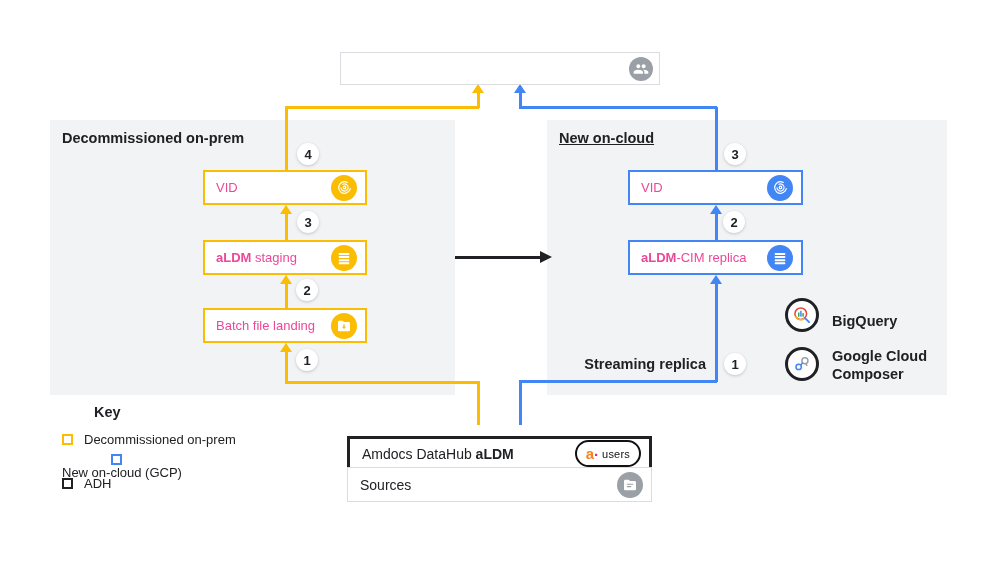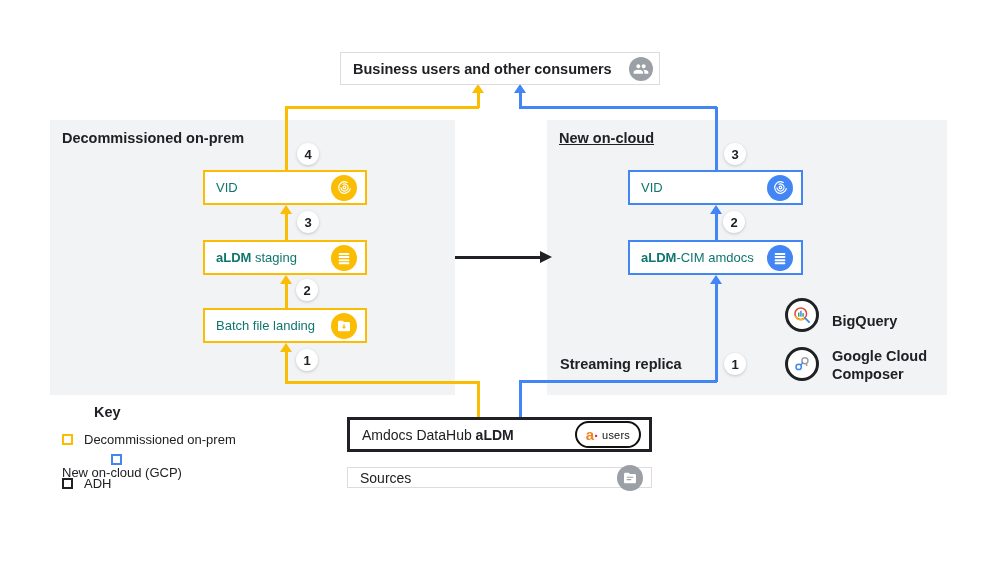--- a/index.html
+++ b/index.html
@@ -16,21 +16,21 @@
   .yl{background:#FBBC04;}
   .bl{background:#4285F4;}
   .kl{background:#202124;}
   .arr-up{position:absolute;width:0;height:0;border-left:6px solid transparent;border-right:6px solid transparent;}
   .arr-up.y{border-bottom:9px solid #FBBC04;}
   .arr-up.b{border-bottom:9px solid #4285F4;}
   .arr-right{position:absolute;width:0;height:0;border-top:6px solid transparent;border-bottom:6px solid transparent;border-left:12px solid #202124;}
 
   
   .node{position:absolute;box-sizing:border-box;background:#fff;display:flex;align-items:center;
-        padding:0 8px 0 11px;font-size:13px;color:#0f766e;text-align:right;}
+        padding:0 8px 0 11px;font-size:13px;color:#ec4899;text-align:right;}
   .node.y{border:2.5px solid #FBBC04;}
   .node.b{border:2.5px solid #4285F4;}
   .icircle{width:26px;height:26px;border-radius:50%;margin-left:auto;display:flex;align-items:center;justify-content:center;flex:0 0 auto;}
   .icircle.y{background:#FBBC04;}
   .icircle.b{background:#4285F4;}
   .icircle.g{background:#9AA0A6;}
 
   .num{position:absolute;width:22px;height:22px;border-radius:50%;background:#fff;
        box-shadow:0 1px 3px rgba(60,64,67,.25);display:flex;align-items:center;justify-content:center;
        font-size:13px;font-weight:bold;color:#202124;}
@@ -51,21 +51,21 @@
 
   .adhbox{position:absolute;box-sizing:border-box;background:#fff;border:3px solid #202124;
           display:flex;align-items:center;padding:0 8px 0 12px;font-size:14px;}
   .srcbox{position:absolute;box-sizing:border-box;background:#fff;border:1.5px solid #DADCE0;
           display:flex;align-items:center;padding:0 8px 0 12px;font-size:14px;}
   .logo-pill{margin-left:auto;box-sizing:border-box;height:27px;border:2.5px solid #111;border-radius:14px;
              display:flex;align-items:center;padding:0 9px;background:#fff;}
   .logo-a{font-size:15px;font-weight:bold;color:#F5821F;line-height:1;}
   .logo-dot{font-size:15px;font-weight:bold;color:#EC1C8B;line-height:1;margin:2px 3px 0 0;}
   .logo-txt{font-size:11px;color:#111;letter-spacing:.2px;}
-  .stream-label{position:absolute;font-size:14.5px;font-weight:bold;text-align:left;}
+  .stream-label{position:absolute;font-size:14.5px;font-weight:bold;text-align:right;}
   b{font-weight:bold;}
 </style>
 </head>
 <body>
 
 <div id="canvas">
 
   <div class="panel" style="left:50px;top:120px;width:405px;height:275px;"></div>
   <div class="panel" style="left:547px;top:120px;width:400px;height:275px;"></div>
 
@@ -98,21 +98,20 @@
 
   <div class="arr-up b" style="left:710px;top:275px;"></div>
   <div class="vl bl" style="left:715px;top:282px;height:100px;"></div>
   <div class="hl bl" style="left:519px;top:380px;width:198px;"></div>
   <div class="vl bl" style="left:519px;top:380px;height:45px;"></div>
 
   <div class="hl kl" style="left:455px;top:256px;width:85px;"></div>
   <div class="arr-right" style="left:540px;top:251px;"></div>
 
   <div class="topbox" style="left:340px;top:52px;width:320px;height:33px;">
-    <span>Business users and other consumers</span>
     <span class="icircle g" style="margin-left:auto;width:24px;height:24px;">
       <svg width="16" height="16" viewBox="0 0 24 24">
           <path fill="#fff" d="M16 11c1.66 0 2.99-1.34 2.99-3S17.66 5 16 5c-1.66 0-3 1.34-3 3s1.34 3 3 3zm-8 0c1.66 0 2.99-1.34 2.99-3S9.66 5 8 5C6.34 5 5 6.34 5 8s1.34 3 3 3zm0 2c-2.33 0-7 1.17-7 3.5V19h14v-2.5c0-2.33-4.67-3.5-7-3.5zm8 0c-.29 0-.62.02-.97.05 1.16.84 1.97 1.97 1.97 3.45V19h6v-2.5c0-2.33-4.67-3.5-7-3.5z"></path>
         </svg>
     </span>
   </div>
 
   <div class="node y" style="left:203px;top:170px;width:164px;height:35px;">
     <span>VID</span>
     <span class="icircle y">
@@ -160,21 +159,21 @@
           <g fill="none" stroke="#fff" stroke-width="1.7" stroke-linecap="round">
             <circle cx="12" cy="12" r="8.2" stroke-dasharray="36 10" transform="rotate(40 12 12)"></circle>
             <circle cx="12" cy="12" r="5" stroke-dasharray="20 6" transform="rotate(-60 12 12)"></circle>
             <circle cx="12" cy="12" r="1.8"></circle>
           </g>
         </svg>
     </span>
   </div>
 
   <div class="node b" style="left:628px;top:240px;width:175px;height:35px;">
-    <span><b>aLDM</b><span>-CIM amdocs</span></span>
+    <span><b>aLDM</b><span>-CIM replica</span></span>
     <span class="icircle b">
       <svg width="16" height="16" viewBox="0 0 24 24">
           <g fill="#fff">
             <rect x="4" y="4.4" width="16" height="3" rx="1.2"></rect>
             <rect x="4" y="9.1" width="16" height="3" rx="1.2"></rect>
             <rect x="4" y="13.8" width="16" height="3" rx="1.2"></rect>
             <rect x="4" y="18.5" width="16" height="3" rx="1.2"></rect>
           </g>
         </svg>
     </span>
@@ -224,30 +223,30 @@
   </div>
   <div class="keyrow" style="left:62px;top:454px;flex-direction:column;">
     <span class="keysq b"></span>
     <span>New on-cloud (GCP)</span>
   </div>
   <div class="keyrow" style="left:62px;top:476px;">
     <span class="keysq k"></span>
     <span>ADH</span>
   </div>
 
-  <div class="adhbox" style="left:347px;top:417px;width:305px;height:35px;">
+  <div class="adhbox" style="left:347px;top:436px;width:305px;height:35px;">
     <span><span>Amdocs DataHub </span><b>aLDM</b></span>
     <span class="logo-pill">
       <span class="logo-a">a</span>
       <span class="logo-dot">·</span>
       <span class="logo-txt">users</span>
     </span>
   </div>
 
-  <div class="srcbox" style="left:347px;top:467px;width:305px;height:21px;">
+  <div class="srcbox" style="left:347px;top:467px;width:305px;height:35px;">
     <span>Sources</span>
     <span class="icircle g">
       <svg width="16" height="16" viewBox="0 0 24 24">
           <path fill="#fff" d="M3 6c0-1.1.9-2 2-2h5l2 2h7c1.1 0 2 .9 2 2v10c0 1.1-.9 2-2 2H5c-1.1 0-2-.9-2-2V6z"></path>
           <g fill="#9AA0A6">
             <rect x="7" y="10" width="10" height="1.8" rx=".9"></rect>
             <rect x="7" y="13.4" width="7" height="1.8" rx=".9"></rect>
           </g>
         </svg>
     </span>

